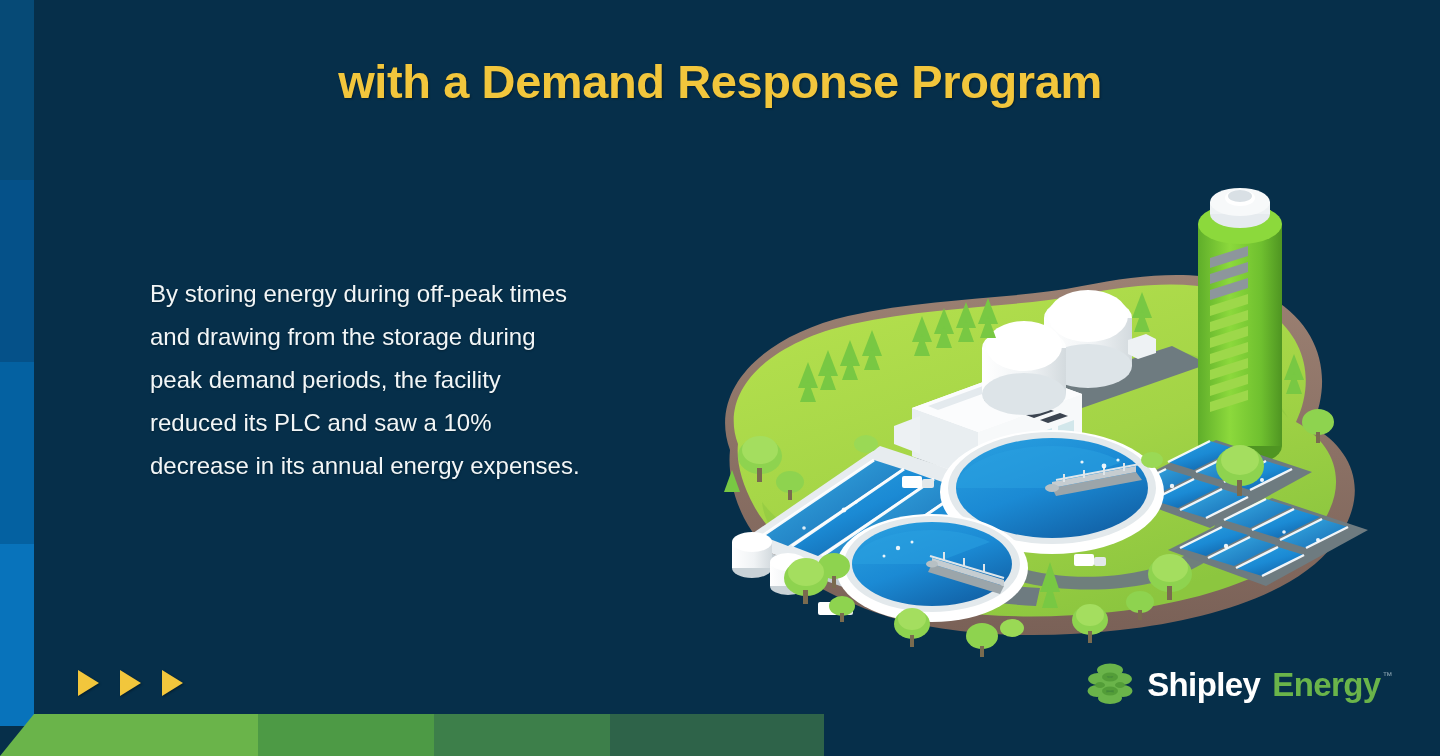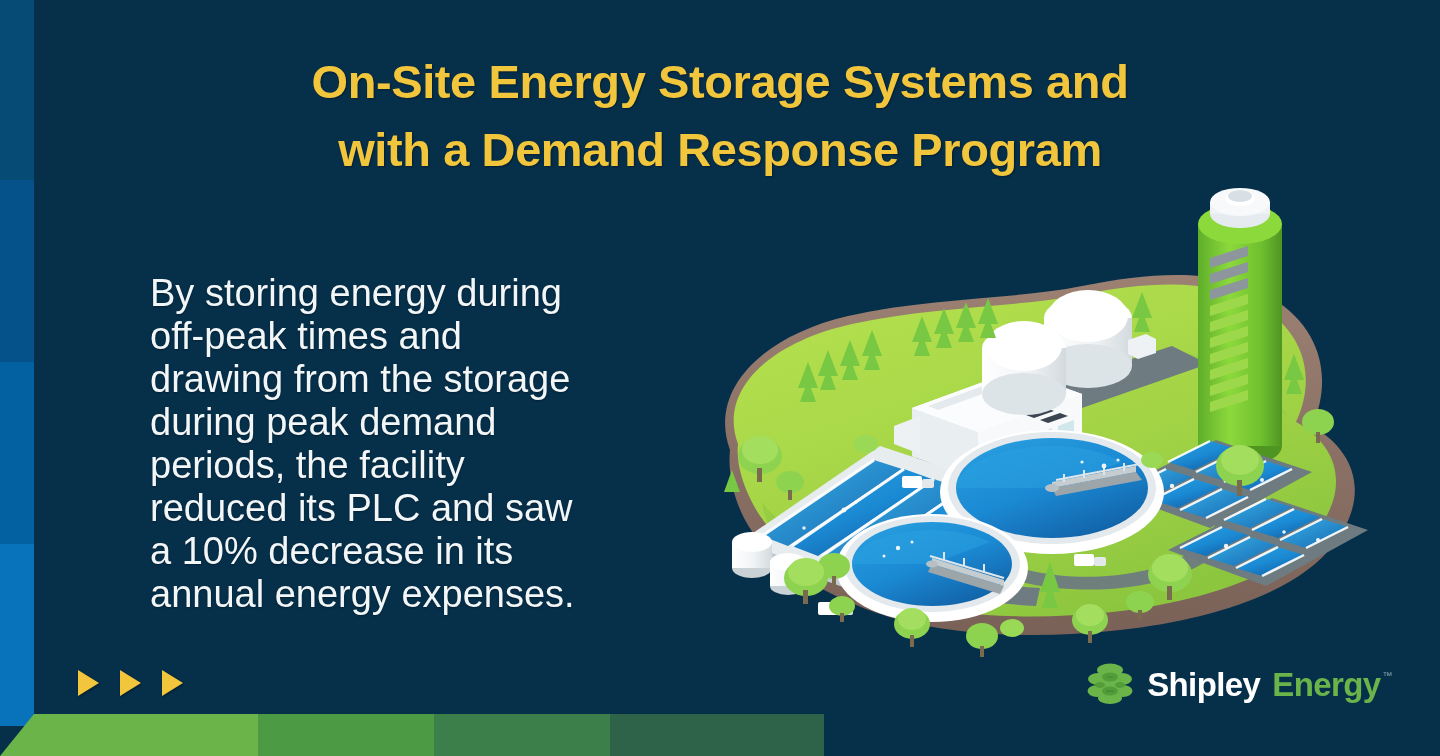--- a/index.html
+++ b/index.html
@@ -50,21 +50,21 @@
     line-height:1.45;
     letter-spacing:-0.4px;
     text-shadow: 1px 1px 2px rgba(0,0,0,0.35);
   }
   .title .line { display:block; }
 
   
   .body-copy {
     position:absolute; left:150px; top:272px; width:430px;
     color:#f2f6f7;
-    font-size:38px;
+    font-size:24px;
     line-height:43px;
     font-weight:400;
     text-shadow: 0 1px 2px rgba(0,0,0,0.30);
   }
 
   
   .arrows {
     position:absolute; left:78px; bottom:60px;
     display:flex; gap:21px; align-items:center;
   }
@@ -104,21 +104,20 @@
 <div class="slide">
 
   <div class="left-stripe">
     <div class="seg"></div>
     <div class="seg"></div>
     <div class="seg"></div>
     <div class="seg"></div>
   </div>
 
   <h1 class="title">
-    <span class="line">On-Site Energy Storage Systems and</span>
     <span class="line">with a Demand Response Program</span>
   </h1>
 
   <p class="body-copy">By storing energy during off-peak times and drawing from the storage during peak demand periods, the facility reduced its PLC and saw a 10% decrease in its annual energy expenses.</p>
 
   <div class="arrows">
     <span class="arrow"></span>
     <span class="arrow"></span>
     <span class="arrow"></span>
   </div>

